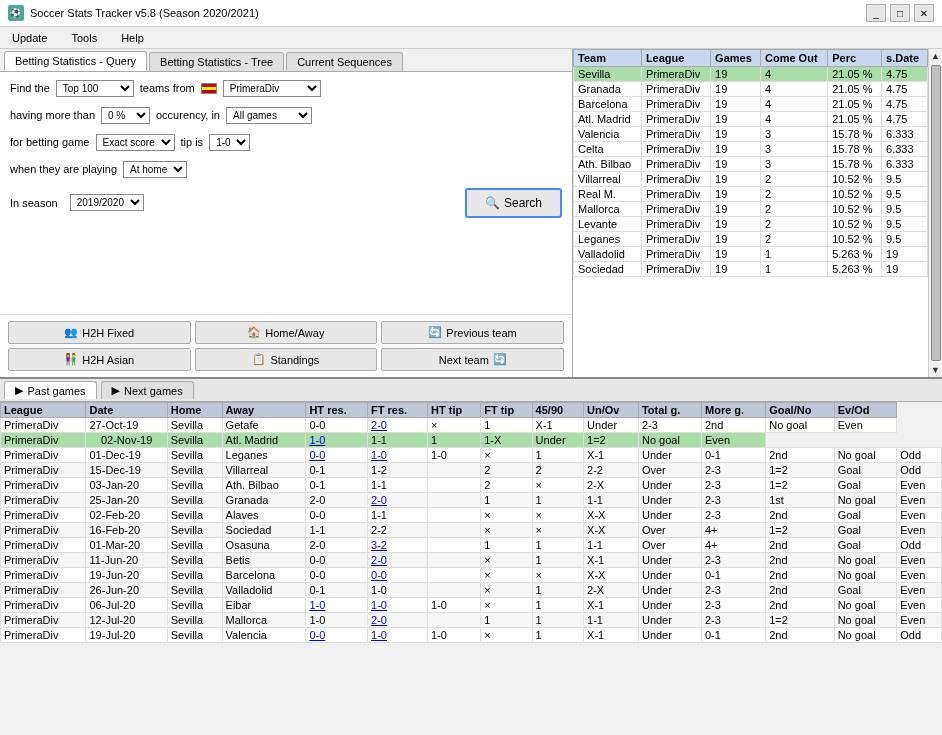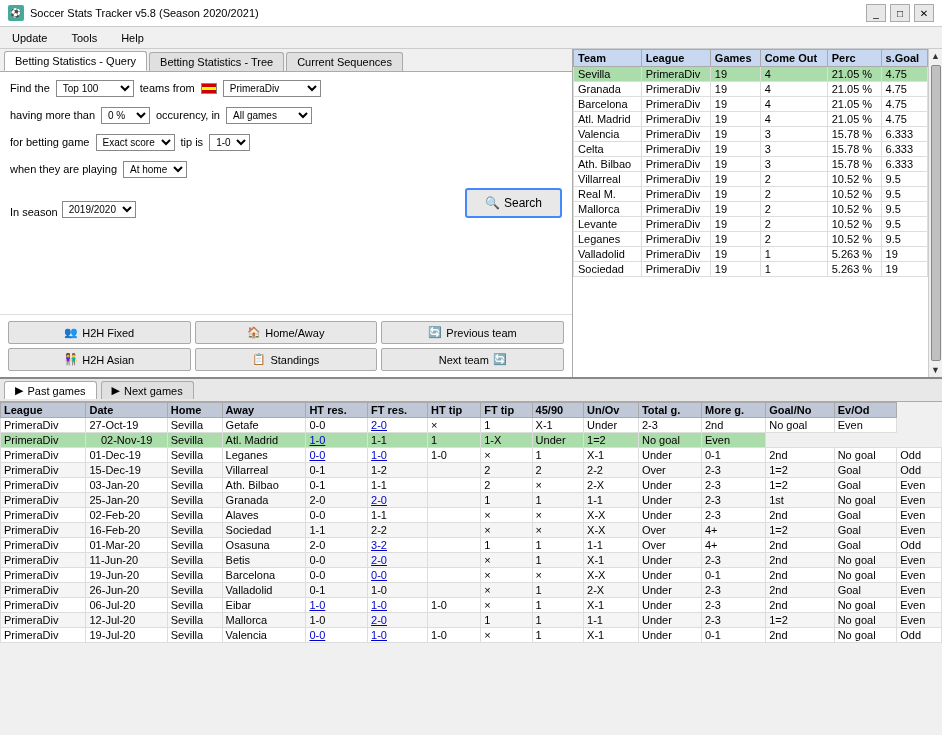--- a/index.html
+++ b/index.html
@@ -53,21 +53,21 @@
     table.bottom-table tr:nth-child(odd) td { background: #ffffff; }
     .link-blue { color: #0000cc; text-decoration: underline; cursor: pointer; }
     .highlight-row td { background: #aaddaa !important; }
 
     
     .right-with-scroll { display: flex; flex: 1; overflow: hidden; }
     .vert-scroll { width: 14px; background: #f0f0f0; border-left: 1px solid #ccc; display: flex; flex-direction: column; align-items: center; }
     .scroll-arrow { font-size: 9px; cursor: pointer; padding: 2px; color: #333; }
     .scroll-thumb { flex: 1; width: 10px; background: #c0c0c0; border: 1px solid #888; margin: 2px auto; border-radius: 2px; }
 
-    .in-season-row { display: flex; align-items: flex-end; gap: 4px; }
+    .in-season-row { display: flex; align-items: center; gap: 12px; }
     .spacer { flex: 1; }
 
     .bottom-outer { display: flex; flex-direction: column; height: 370px; border-top: 2px solid #888; }
     .full-layout { display: flex; flex-direction: column; height: 735px; }
     .top-area { display: flex; height: 340px; }
   </style>
 </head>
 <body>
 
 <div class="full-layout">
@@ -205,21 +205,21 @@
       <div class="right-with-scroll">
         <div class="right-table-container">
           <table class="stats-table">
             <thead>
               <tr>
                 <th>Team</th>
                 <th>League</th>
                 <th>Games</th>
                 <th>Come Out</th>
                 <th>Perc</th>
-                <th>s.Goal</th>
+                <th>s.Date</th>
               </tr>
             </thead>
             <tbody id="stats-tbody">
             <tr style="background: rgb(170, 221, 170);">
                   <td style="background: rgb(170, 221, 170);">Sevilla</td>
                   <td style="background: rgb(170, 221, 170);">PrimeraDiv</td>
                   <td style="background: rgb(170, 221, 170);">19</td>
                   <td style="background: rgb(170, 221, 170);">4</td>
                   <td style="background: rgb(170, 221, 170);">21.05 %</td>
                   <td style="background: rgb(170, 221, 170);">4.75</td>

